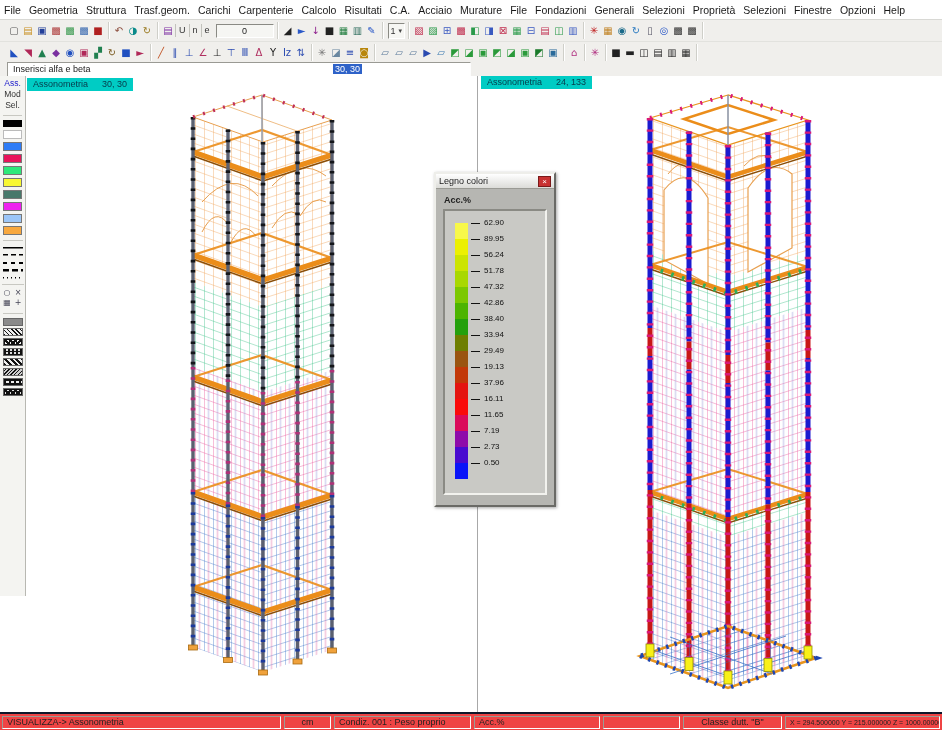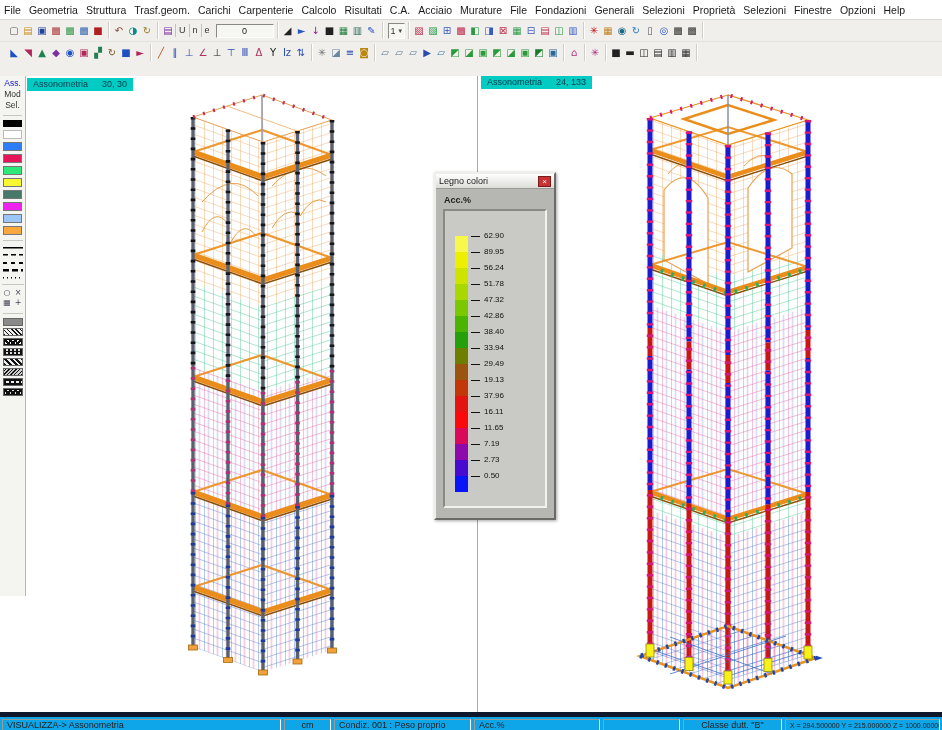--- a/index.html
+++ b/index.html
@@ -52,27 +52,27 @@
 .pt7{background-color:#eee;background-image:repeating-linear-gradient(90deg,#111 0 2.5px,transparent 2.5px 5px),repeating-linear-gradient(0deg,#111 0 2px,transparent 2px 4px)}
 .pt8{background-color:#ddd;background-image:repeating-linear-gradient(45deg,#111 0 2px,transparent 2px 3.5px),repeating-linear-gradient(-45deg,#111 0 2px,transparent 2px 3.5px)}
 .struct-svg{position:absolute}
 .svg-left{left:150px;top:6px}
 .svg-right{left:608px;top:2px}
 .dialog{position:absolute;left:434px;top:96px;width:118px;background:#b6b6b2;border:2px solid;border-color:#eeeeea #6a6a66 #6a6a66 #eeeeea;box-shadow:1px 1px 3px rgba(0,0,0,.35);z-index:5;box-sizing:content-box}
 .dlg-title{height:14px;background:linear-gradient(#ffffff,#dcdcd8);display:flex;align-items:center;padding:0 3px;border-bottom:1px solid #9a9a94}
 .dlg-title-text{font-size:9px;color:#222;flex:1}
 .dlg-close{width:13px;height:11px;background:#c83232;color:#fff;font-size:8px;line-height:9px;text-align:center;border:1px solid #7a1a1a;box-sizing:border-box}
 .dlg-label{font-size:9px;font-weight:bold;color:#222;margin:6px 0 4px 8px}
-.scale-box{margin:0 7px 10px 7px;background:#c9c9c5;border:2px solid;border-color:#8a8a84 #f2f2ee #f2f2ee #8a8a84;padding:25px 2px 14px 10px;display:flex;align-items:flex-start}
+.scale-box{margin:0 7px 10px 7px;background:#c9c9c5;border:2px solid;border-color:#8a8a84 #f2f2ee #f2f2ee #8a8a84;padding:12px 2px 14px 10px;display:flex;align-items:flex-start}
 .scale-bar{display:flex;flex-direction:column}
 .scale-cell{width:13px;height:16px}
 .scale-labels{margin-left:3px;transform:translateY(-8px)}
 .scale-value{height:16px;line-height:16px;font-size:8px;color:#111;position:relative;padding-left:13px;white-space:nowrap}
 .scale-value::before{content:"";position:absolute;left:0;top:7.5px;width:9px;height:1px;background:#111}
-.statusbar{position:absolute;left:0;top:712px;width:942px;height:18px;background:#0ea5e9;border-top:5px solid #0f172a;box-sizing:border-box}
+.statusbar{position:absolute;left:0;top:712px;width:942px;height:18px;background:#ef4444;border-top:2px solid #0f172a;box-sizing:border-box}
 .seg{position:absolute;top:2px;height:13px;border:1px solid;border-color:#9a9a94 #fdfdfd #fdfdfd #9a9a94;font-size:9px;line-height:11px;padding:0 4px;color:#222;white-space:nowrap;overflow:hidden;box-sizing:border-box}
 .s1{left:2px;width:279px}
 .s2{left:284px;width:47px;text-align:center}
 .s3{left:334px;width:137px}
 .s4{left:474px;width:126px}
 .s5{left:603px;width:77px}
 .s6{left:683px;width:99px;text-align:center}
 .s7{left:785px;width:155px;font-size:7px;line-height:12px}
 </style>
 </head>
@@ -226,20 +226,26 @@
     <div class="tb-group">
         <div class="tbi" style="color: rgb(34, 34, 34);">■</div>
         <div class="tbi" style="color: rgb(34, 34, 34);">▬</div>
         <div class="tbi" style="color: rgb(34, 34, 34);">◫</div>
         <div class="tbi" style="color: rgb(34, 34, 34);">▤</div>
         <div class="tbi" style="color: rgb(34, 34, 34);">▥</div>
         <div class="tbi" style="color: rgb(34, 34, 34);">▦</div>
       </div>
   </div>
 
+  <div class="cmdbar">
+    <div class="cmd-strip">
+      <span class="cmd-label">Inserisci alfa e beta</span>
+      <span class="cmd-selection">30, 30</span>
+    </div>
+  </div>
 
   <div class="workspace">
 
     <div class="sidebar">
       <div class="sb-tabs">
           <div class="sb-tab" style="color: rgb(34, 34, 204);">Ass.</div>
           <div class="sb-tab">Mod</div>
           <div class="sb-tab">Sel.</div>
         </div>
       <div class="sb-swatches">

